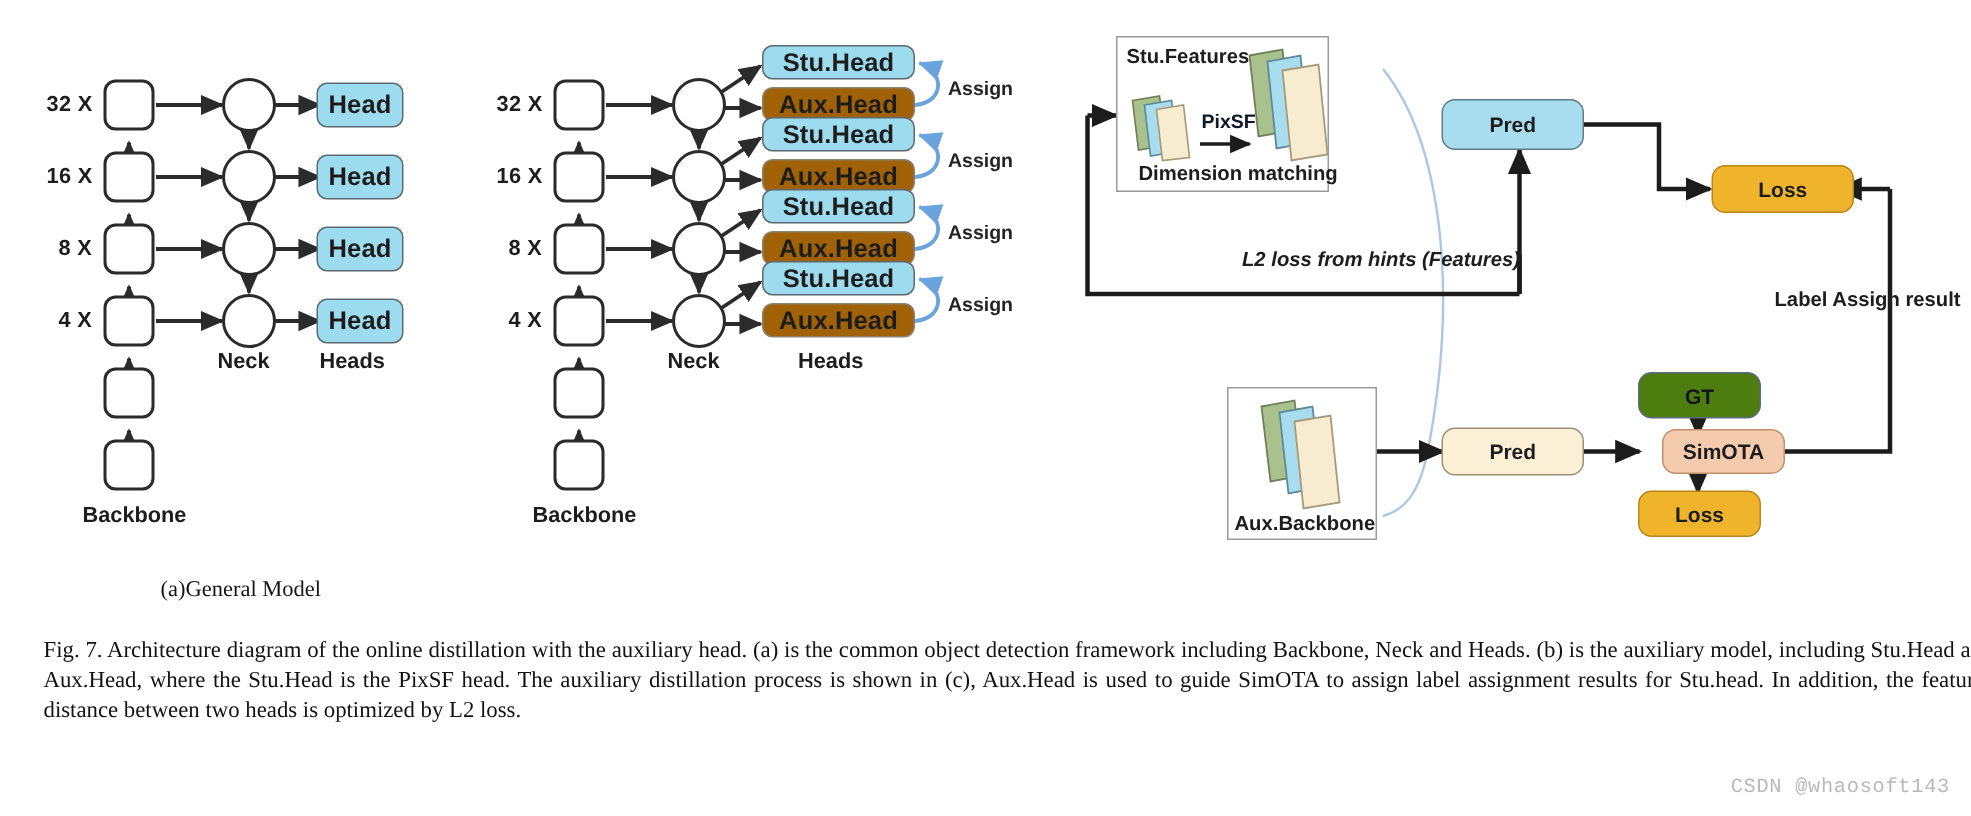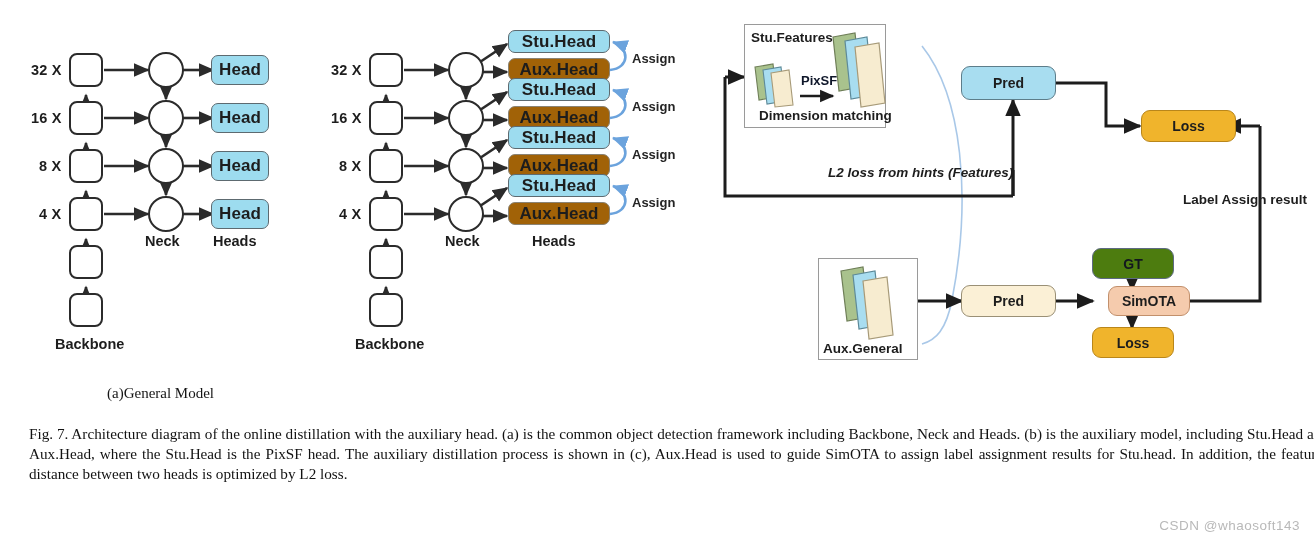--- a/index.html
+++ b/index.html
@@ -57,21 +57,21 @@
 
   .flow-label{position:absolute;font-size:13.5px;font-weight:700;color:#1d1d1d;
       white-space:nowrap;}
   .flow-label.ital{font-style:italic;}
 
   
   .caption{position:absolute;left:8px;top:424px;width:1300px;
       font-family:"Liberation Serif",serif;font-size:15.2px;line-height:1.33;
       color:#121212;text-align:justify;margin-left:21px;}
   .watermark{position:absolute;right:14px;top:518px;font-size:13.5px;
-      color:#b9b9b9;font-family:Liberation Sans, sans-serif;letter-spacing:.5px;
+      color:#b9b9b9;font-family:Liberation Mono, monospace;letter-spacing:.5px;
       white-space:nowrap;}
 
   svg{overflow:visible;}
 </style>
 </head>
 <body>
 
 <div class="fig">
 
   <div class="abs" style="left:0px;top:0px;width:300px;height:400px;">
@@ -289,21 +289,21 @@
 
       <div class="feat-caption" style="left:14px;top:83px;font-weight:600;">Dimension matching</div>
     </div>
 
     <div class="abs feat-frame" style="left:118px;top:258px;width:100px;height:102px;">
       <svg class="abs" style="left:14px;top:6px;width:76px;height:76px;" viewBox="0 0 76 76">
         <polygon points="8,6 30,2 36,52 14,56" fill="#a9c28d" stroke="#6f7f58" stroke-width="1.2"></polygon>
         <polygon points="20,10 42,6 48,60 26,64" fill="#a8ddf0" stroke="#5d8a99" stroke-width="1.2"></polygon>
         <polygon points="30,16 54,12 60,70 36,74" fill="#f7ecd0" stroke="#a79a78" stroke-width="1.2"></polygon>
       </svg>
-      <div class="feat-caption" style="left:4px;top:82px;">Aux.General</div>
+      <div class="feat-caption" style="left:4px;top:82px;">Aux.Backbone</div>
     </div>
 
     <div class="abs cbox c-pred-blue" style="left:261px;top:66px;width:95px;height:34px;">Pred</div>
 
     <div class="abs cbox c-loss" style="left:441px;top:110px;width:95px;height:32px;">Loss</div>
 
     <div class="abs cbox c-pred-cream" style="left:261px;top:285px;width:95px;height:32px;">Pred</div>
 
     <div class="abs cbox c-gt" style="left:392px;top:248px;width:82px;height:31px;">GT</div>
 

